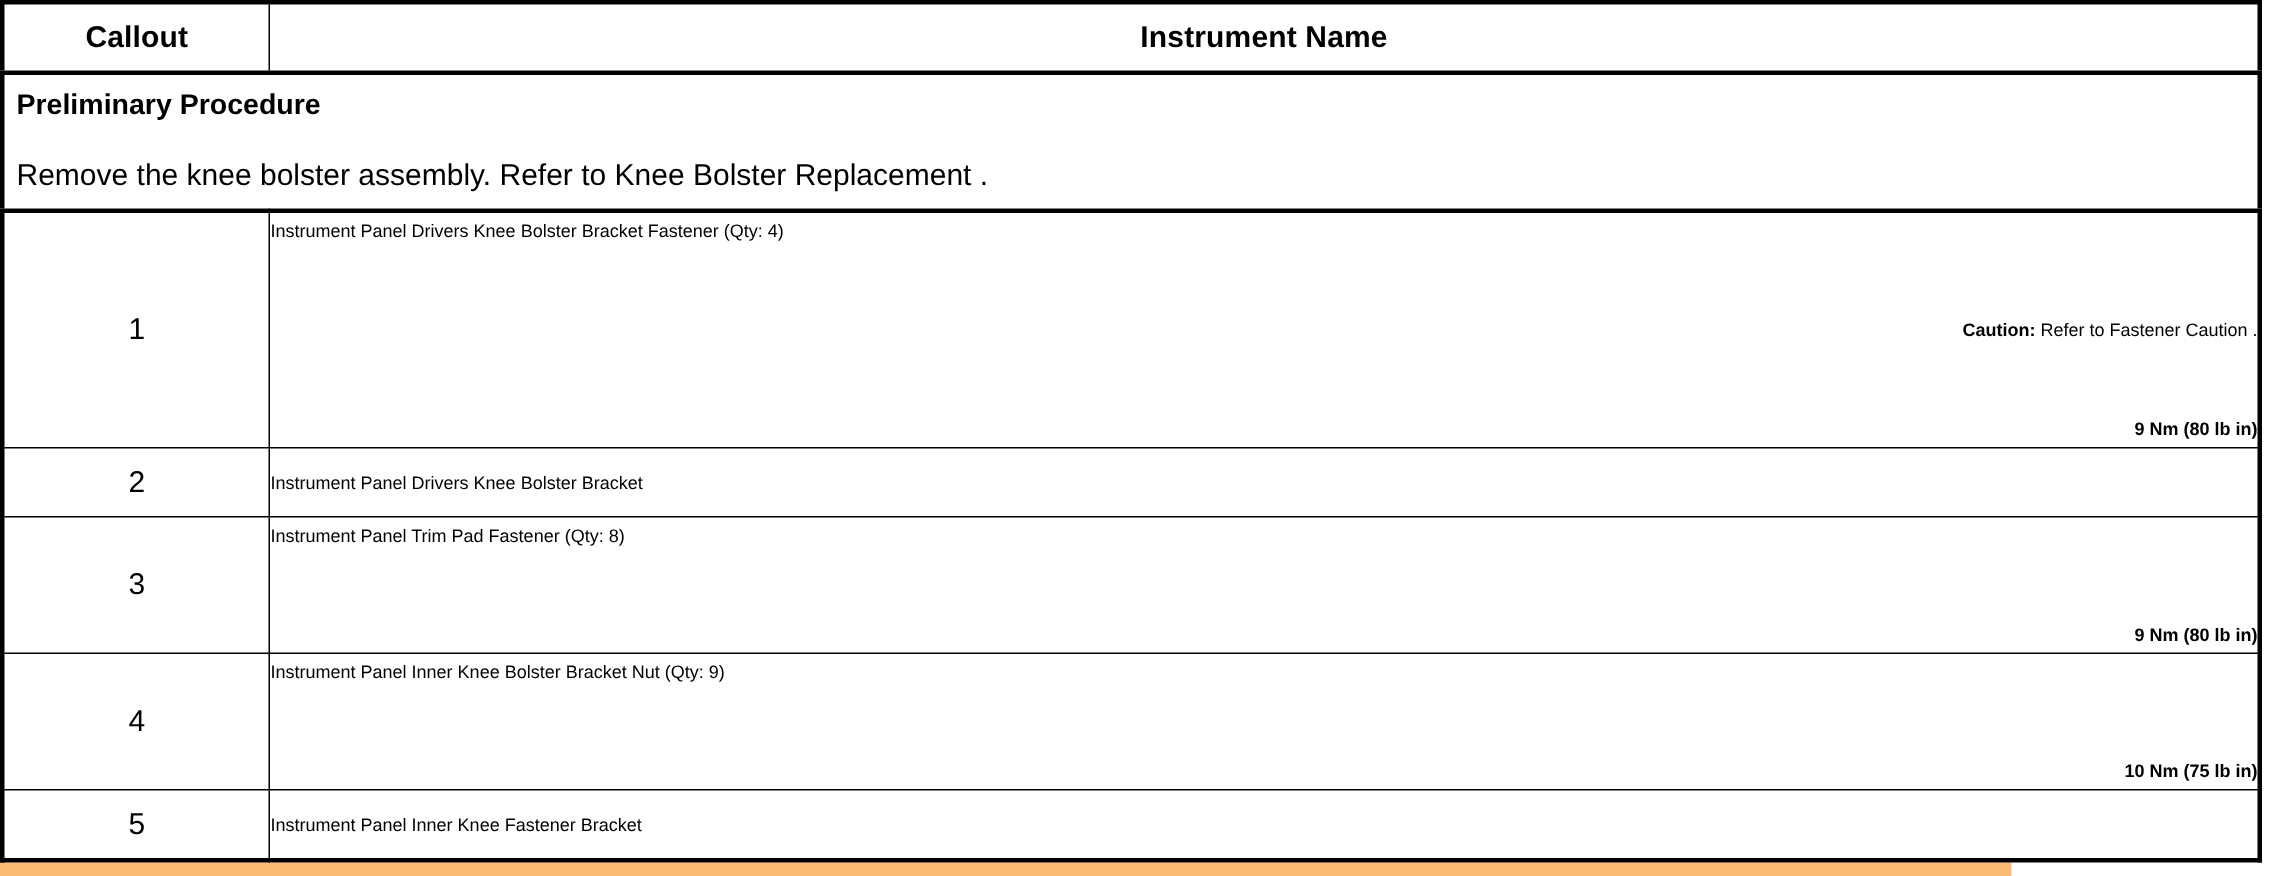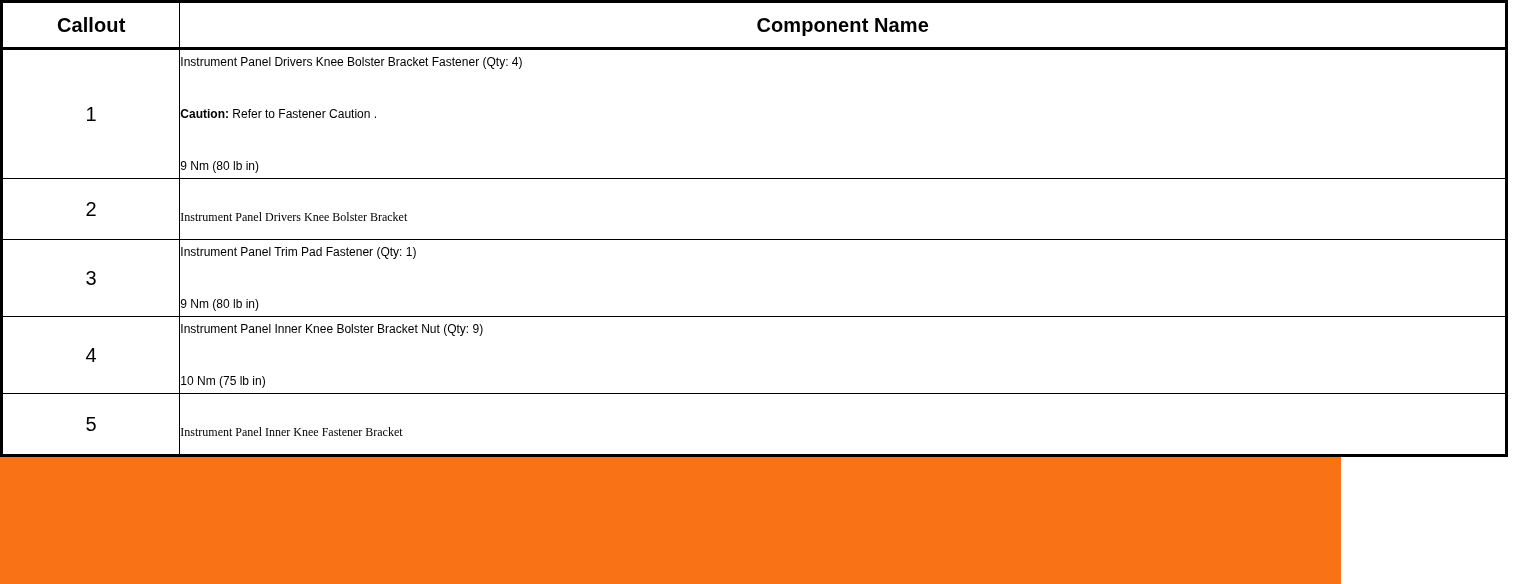--- a/index.html
+++ b/index.html
@@ -12,21 +12,21 @@
     height: 584px;
     font-family: "Liberation Sans", sans-serif;
     color: #000000;
     overflow: hidden;
   }
 
   .sheet {
     position: relative;
     width: 1341px;
     height: 584px;
-    background: #f97316;
+    background: #fdba74;
   }
 
   table.spec-table {
     border-collapse: collapse;
     table-layout: fixed;
     width: 1508px;
     margin: 0;
     border: 3px solid #000000;
     background: #ffffff;
   }
@@ -85,70 +85,76 @@
     padding: 7px 8px 7px 8px;
     vertical-align: middle;
   }
   .line {
     font-size: 12px;
     line-height: 24px;
     font-weight: normal;
     margin: 0;
     white-space: nowrap;
   }
-  .line + .line { margin-top: 28px; }
-  .line.b { font-weight: normal; }
+  .line + .line { margin-top: 42px; text-align: right; }
+  .line.b { font-weight: bold; }
   .strong { font-weight: bold; }
 
   tr.row-single td { height: 44px; }
-  tr.row-single .name-cell { padding-top: 16px; padding-bottom: 0; font-family: Liberation Serif, serif; }
+  tr.row-single .name-cell { padding-top: 1px; padding-bottom: 0; }
   tr.row-single .line { margin: 0; }
 </style>
 </head>
 <body>
 
 <div class="sheet">
 
   <table class="spec-table">
     <colgroup>
       <col class="col-callout">
       <col class="col-name">
     </colgroup>
 
     <tbody>
       <tr class="header-row">
         <th>
           <div class="th-text">Callout</div>
         </th>
         <th>
-          <div class="th-text">Component Name</div>
+          <div class="th-text">Instrument Name</div>
         </th>
       </tr>
 
+      <tr class="prelim-row">
+        <td colspan="2">
+          <p class="prelim-title">Preliminary Procedure</p>
+          <p class="prelim-body">Remove the knee bolster assembly. Refer to Knee Bolster Replacement .</p>
+        </td>
+      </tr>
 
       <tr>
         <td class="callout-cell">1</td>
         <td class="name-cell">
           <p class="line">Instrument Panel Drivers Knee Bolster Bracket Fastener (Qty: 4)</p>
           <p class="line"><span class="strong">Caution:</span><span> Refer to Fastener Caution .</span></p>
           <p class="line b">9 Nm (80 lb in)</p>
         </td>
       </tr>
 
       <tr class="row-single">
         <td class="callout-cell">2</td>
         <td class="name-cell">
           <p class="line">Instrument Panel Drivers Knee Bolster Bracket</p>
         </td>
       </tr>
 
       <tr>
         <td class="callout-cell">3</td>
         <td class="name-cell">
-          <p class="line">Instrument Panel Trim Pad Fastener (Qty: 1)</p>
+          <p class="line">Instrument Panel Trim Pad Fastener (Qty: 8)</p>
           <p class="line b">9 Nm (80 lb in)</p>
         </td>
       </tr>
 
       <tr>
         <td class="callout-cell">4</td>
         <td class="name-cell">
           <p class="line">Instrument Panel Inner Knee Bolster Bracket Nut (Qty: 9)</p>
           <p class="line b">10 Nm (75 lb in)</p>
         </td>

